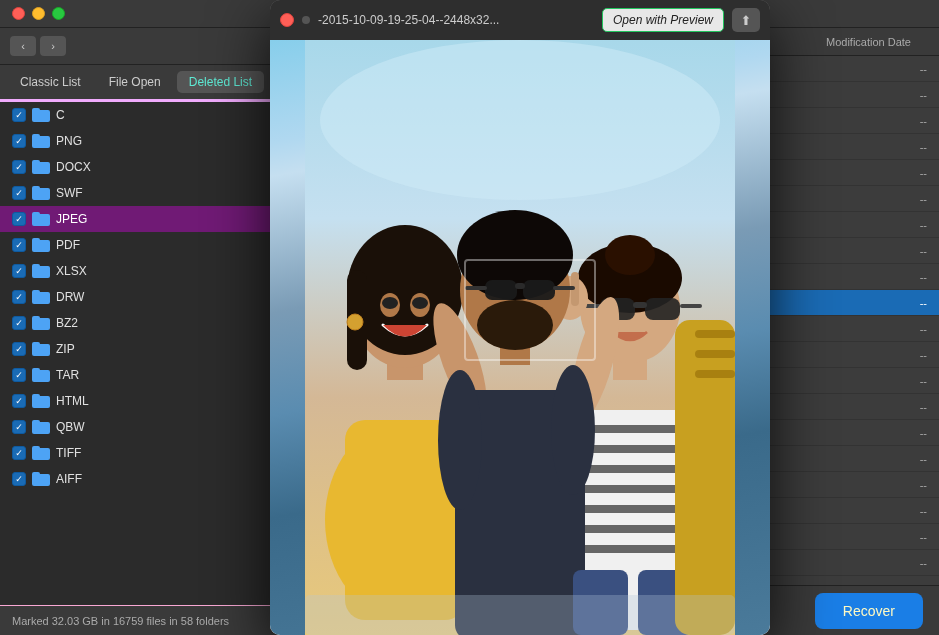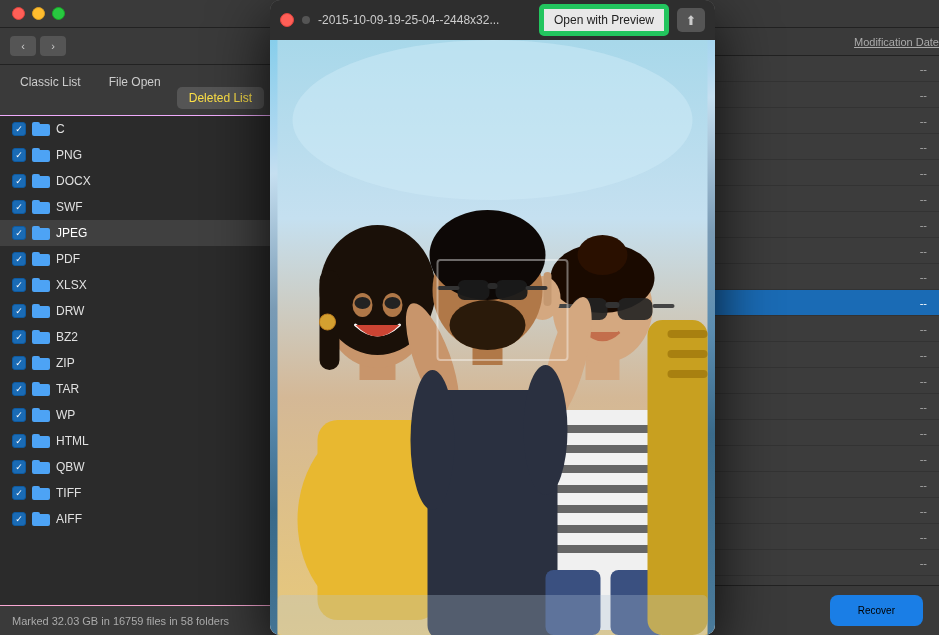--- a/index.html
+++ b/index.html
@@ -80,56 +80,55 @@
       justify-content: center;
       cursor: pointer;
       color: #ccc;
       font-size: 11px;
     }
 
     
     .tab-bar {
       display: flex;
       background: #3a3a3a;
-      border-bottom: 1px solid #f0abfc;
+      border-bottom: 3px solid #f0abfc;
       padding: 6px 8px;
       gap: 4px;
     }
     .tab {
       padding: 4px 12px;
       border-radius: 5px;
       font-size: 12px;
       color: #ccc;
       cursor: pointer;
     }
     .tab.active {
       background: #555;
-      color: #fde047;
-      margin-top: 16px;
+      color: #5eead4;
     }
 
     
     .file-list {
       flex: 1;
       overflow-y: auto;
       overflow-x: hidden;
     }
     .file-list::-webkit-scrollbar { width: 6px; }
     .file-list::-webkit-scrollbar-thumb { background: #555; border-radius: 3px; }
     .file-list::-webkit-scrollbar-track { background: #2b2b2b; }
 
     .file-item {
       display: flex;
       align-items: center;
       padding: 3px 8px 3px 12px;
       height: 26px;
       cursor: pointer;
       gap: 6px;
     }
-    .file-item.selected { background: #404040; }
+    .file-item.selected { background: #701a75; }
     .file-item .checkbox {
       width: 14px;
       height: 14px;
       border-radius: 3px;
       background: #1a6bb5;
       border: 1px solid #0e5aa0;
       display: flex;
       align-items: center;
       justify-content: center;
       flex-shrink: 0;
@@ -211,21 +210,21 @@
       background: #3a3a3a;
       border-bottom: 1px solid #222;
       height: 28px;
       align-items: center;
     }
     .th {
       font-size: 11px;
       color: #aaa;
       padding: 0 12px;
     }
-    .th.mod-date { margin-left: auto; padding-right: 0; text-decoration: underline; }
+    .th.mod-date { margin-left: auto; padding-right: 28px; }
 
     .table-body {
       flex: 1;
       overflow-y: auto;
       overflow-x: hidden;
     }
     .table-body::-webkit-scrollbar { width: 6px; }
     .table-body::-webkit-scrollbar-thumb { background: #555; border-radius: 3px; }
 
     .table-row {
@@ -249,35 +248,35 @@
       height: 50px;
       background: #3a3a3a;
       border-top: 1px solid #222;
       display: flex;
       align-items: center;
       justify-content: flex-end;
       padding: 0 16px;
     }
     .recover-btn {
       background: #1a7ee6;
-      color: #000000;
+      color: #fef9c3;
       border: none;
       border-radius: 8px;
       padding: 10px 28px;
-      font-size: 10px;
+      font-size: 14px;
       font-weight: 500;
       cursor: pointer;
     }
 
     
     .preview-window {
       position: absolute;
       top: 0;
       left: 270px;
-      width: 445px;
+      width: 500px;
       background: #737373;
       border-radius: 10px;
       box-shadow: 0 20px 60px rgba(0,0,0,0.8);
       overflow: hidden;
       z-index: 20;
       bottom: 0;
       display: flex;
       flex-direction: column;
     }
 
@@ -312,26 +311,27 @@
     .preview-filename {
       font-size: 12px;
       color: #ccc;
       flex: 1;
       overflow: hidden;
       text-overflow: ellipsis;
       white-space: nowrap;
     }
     .preview-open-btn {
       background: #e8e8e8;
-      border: 5px solid #22c55e;
+      border: 1px solid #22c55e;
       border-radius: 5px;
       padding: 4px 10px;
       font-size: 12px;
       cursor: pointer;
       color: #222;
+      font-style: italic;
     }
     .preview-share-btn {
       width: 28px;
       height: 24px;
       background: #555;
       border: none;
       border-radius: 5px;
       color: #ccc;
       cursor: pointer;
       display: flex;
@@ -460,25 +460,20 @@
         </div>
         <div class="file-item">
           <div class="checkbox"></div>
           <div class="folder-icon"></div>
           <span class="file-label">ZIP</span>
         </div>
         <div class="file-item">
           <div class="checkbox"></div>
           <div class="folder-icon"></div>
           <span class="file-label">TAR</span>
-        </div>
-        <div class="file-item">
-          <div class="checkbox"></div>
-          <div class="folder-icon"></div>
-          <span class="file-label">WP</span>
         </div>
         <div class="file-item">
           <div class="checkbox"></div>
           <div class="folder-icon"></div>
           <span class="file-label">HTML</span>
         </div>
         <div class="file-item">
           <div class="checkbox"></div>
           <div class="folder-icon"></div>
           <span class="file-label">QBW</span>

